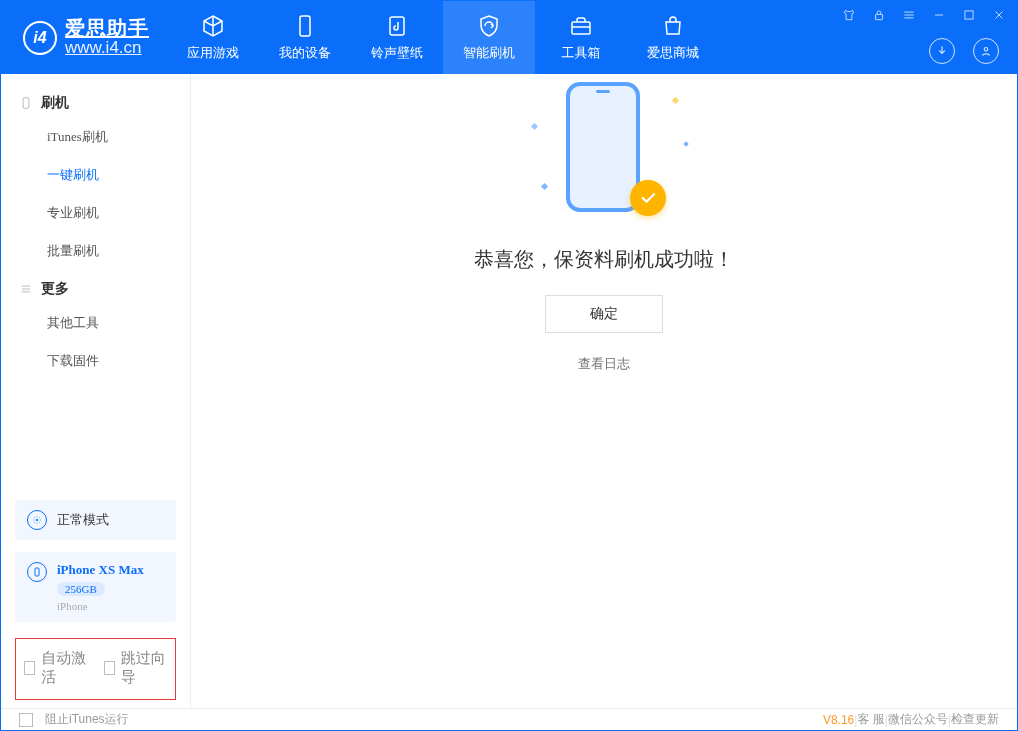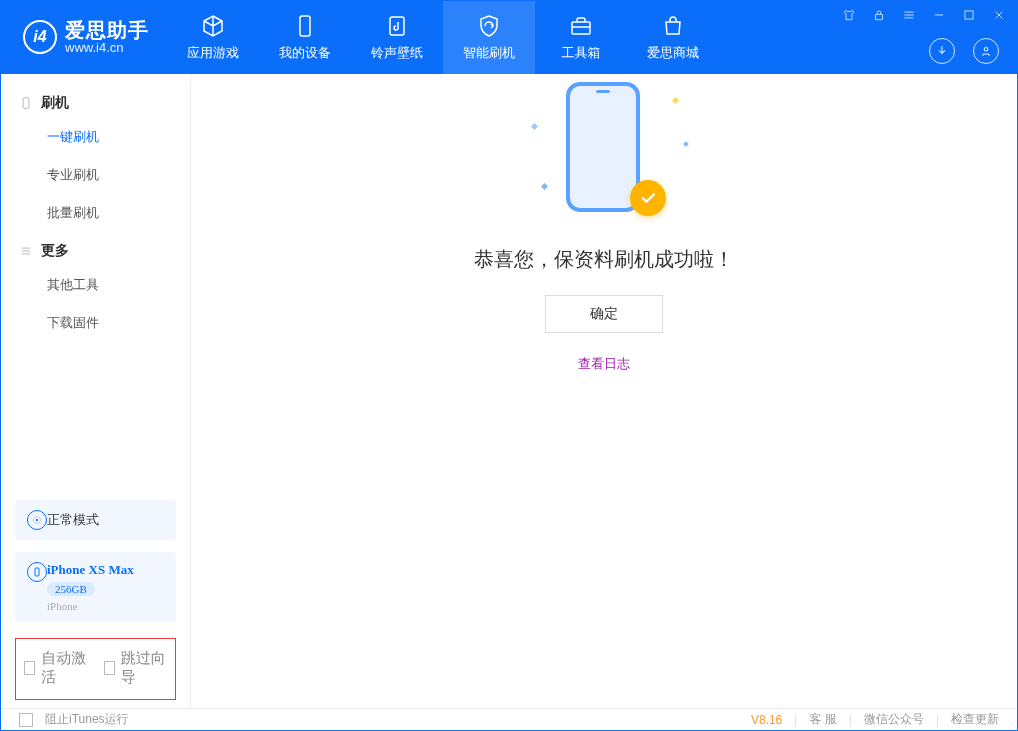--- a/index.html
+++ b/index.html
@@ -21,23 +21,23 @@
   align-items: center;
   color: #fff;
   position: relative;
 }
 .logo-block { display: flex; align-items: center; padding: 0 18px 0 22px; }
 .logo-circle {
   width: 34px; height: 34px; border: 2px solid #fff; border-radius: 50%;
   display: flex; align-items: center; justify-content: center; font-weight: bold;
   font-size: 16px; font-style: italic; margin-right: 8px;
 }
-.logo-text { display: flex; flex-direction: column; line-height: 1.1; }
+.logo-text { display: flex; flex-direction: column; line-height: 1.1; text-decoration: underline; }
 .logo-text .top { font-size: 20px; font-weight: 600; letter-spacing: 1px; }
-.logo-text .bot { font-size: 13px; opacity: .9; }
+.logo-text .bot { font-size: 17px; opacity: .9; }
 
 .tabs { display: flex; height: 100%; }
 .tab {
   width: 92px; height: 100%; display: flex; flex-direction: column;
   align-items: center; justify-content: center; cursor: pointer;
   color: #fff; font-size: 13px; gap: 5px;
 }
 .tab.active { background: rgba(255,255,255,0.14); }
 .tab .tab-icon { width: 26px; height: 26px; display:flex; align-items:center; justify-content:center; }
 .tab .tab-icon svg { width: 24px; height: 24px; fill: none; stroke: #fff; stroke-width: 1.5; }
@@ -70,21 +70,21 @@
   display:flex; align-items:center; gap:8px;
 }
 .side-head svg { width:14px; height:14px; stroke:#888; }
 .side-item {
   padding: 10px 0 10px 46px; color:#555; cursor:pointer;
 }
 .side-item.active { color:#0a6efa; }
 
 .mode-card, .device-card {
   margin: 8px 14px; background:#f1f6ff; border-radius:3px; padding:10px 12px;
-  display:flex; align-items:center; gap:0; color:#333; font-size:13px;
+  display:flex; align-items:center; gap:10px; color:#333; font-size:13px;
 }
 .mode-card .circ, .device-card .circ {
   width:20px; height:20px; border:1.5px solid #0a6efa; border-radius:50%;
   display:flex; align-items:center; justify-content:center;
 }
 .mode-card .circ svg { width:10px; height:10px; stroke:#0a6efa; fill:none; stroke-width:2;}
 .device-card { margin-top:4px; align-items:flex-start; flex-direction:row; }
 .device-card .dinfo { display:flex; flex-direction:column; gap:4px;}
 .device-card .dname { color:#0a6efa; font-weight:600; font-size:13px;}
 .device-card .badge {
@@ -117,29 +117,29 @@
 .dot { position:absolute; width:5px; height:5px; background:#7fb6ff; transform:rotate(45deg);}
 .d1{left:8px; top:50px; background:#9cc8ff;}
 .d2{left:18px; top:110px;}
 .d3{right:6px; top:24px; background:#ffd666;}
 .d4{right:-4px; top:68px; width:4px; height:4px;}
 
 .success-text { font-size:20px; color:#333; }
 .ok-btn {
   border:1px solid #ddd; background:#fff; padding:9px 44px; font-size:14px; color:#333; cursor:pointer;
 }
-.view-log { color:#a21caf; font-size:13px; cursor:pointer;}
+.view-log { color:#737373; font-size:13px; cursor:pointer;}
 
 
 .statusbar {
   height:22px; border-top:1px solid #eee; display:flex; align-items:center;
   padding:0 18px; font-size:12px; color:#999; justify-content:space-between;
 }
 .statusbar .left { display:flex; align-items:center; gap:6px;}
-.statusbar .right { display:flex; align-items:center; gap:12px;}
+.statusbar .right { display:flex; align-items:center; }
 .statusbar .sep { color:#ddd;}
 .statusbar .ver { color:#ff9a2e;}
 .statusbar a { color:#999; cursor:pointer;}
 </style>
 </head>
 <body>
 <div class="window">
 
 <div class="titlebar">
   <div class="logo-block">
@@ -257,20 +257,21 @@
 
 <div class="body">
   <div class="sidebar">
     <div class="side-scroll">
       <div class="side-head">
         <svg viewBox="0 0 24 24" fill="none" stroke="#0a6efa">
               <rect x="7" y="3" width="10" height="18" rx="2"></rect>
             </svg>
         <span>刷机</span>
       </div>
+      <div class="side-item">iTunes刷机</div>
       <div class="side-item active">一键刷机</div>
       <div class="side-item">专业刷机</div>
       <div class="side-item">批量刷机</div>
 
       <div class="side-head">
         <svg viewBox="0 0 24 24" fill="none" stroke="#bbb">
               <path d="M5 7h14M5 12h14M5 17h14"></path>
             </svg>
         <span>更多</span>
       </div>

